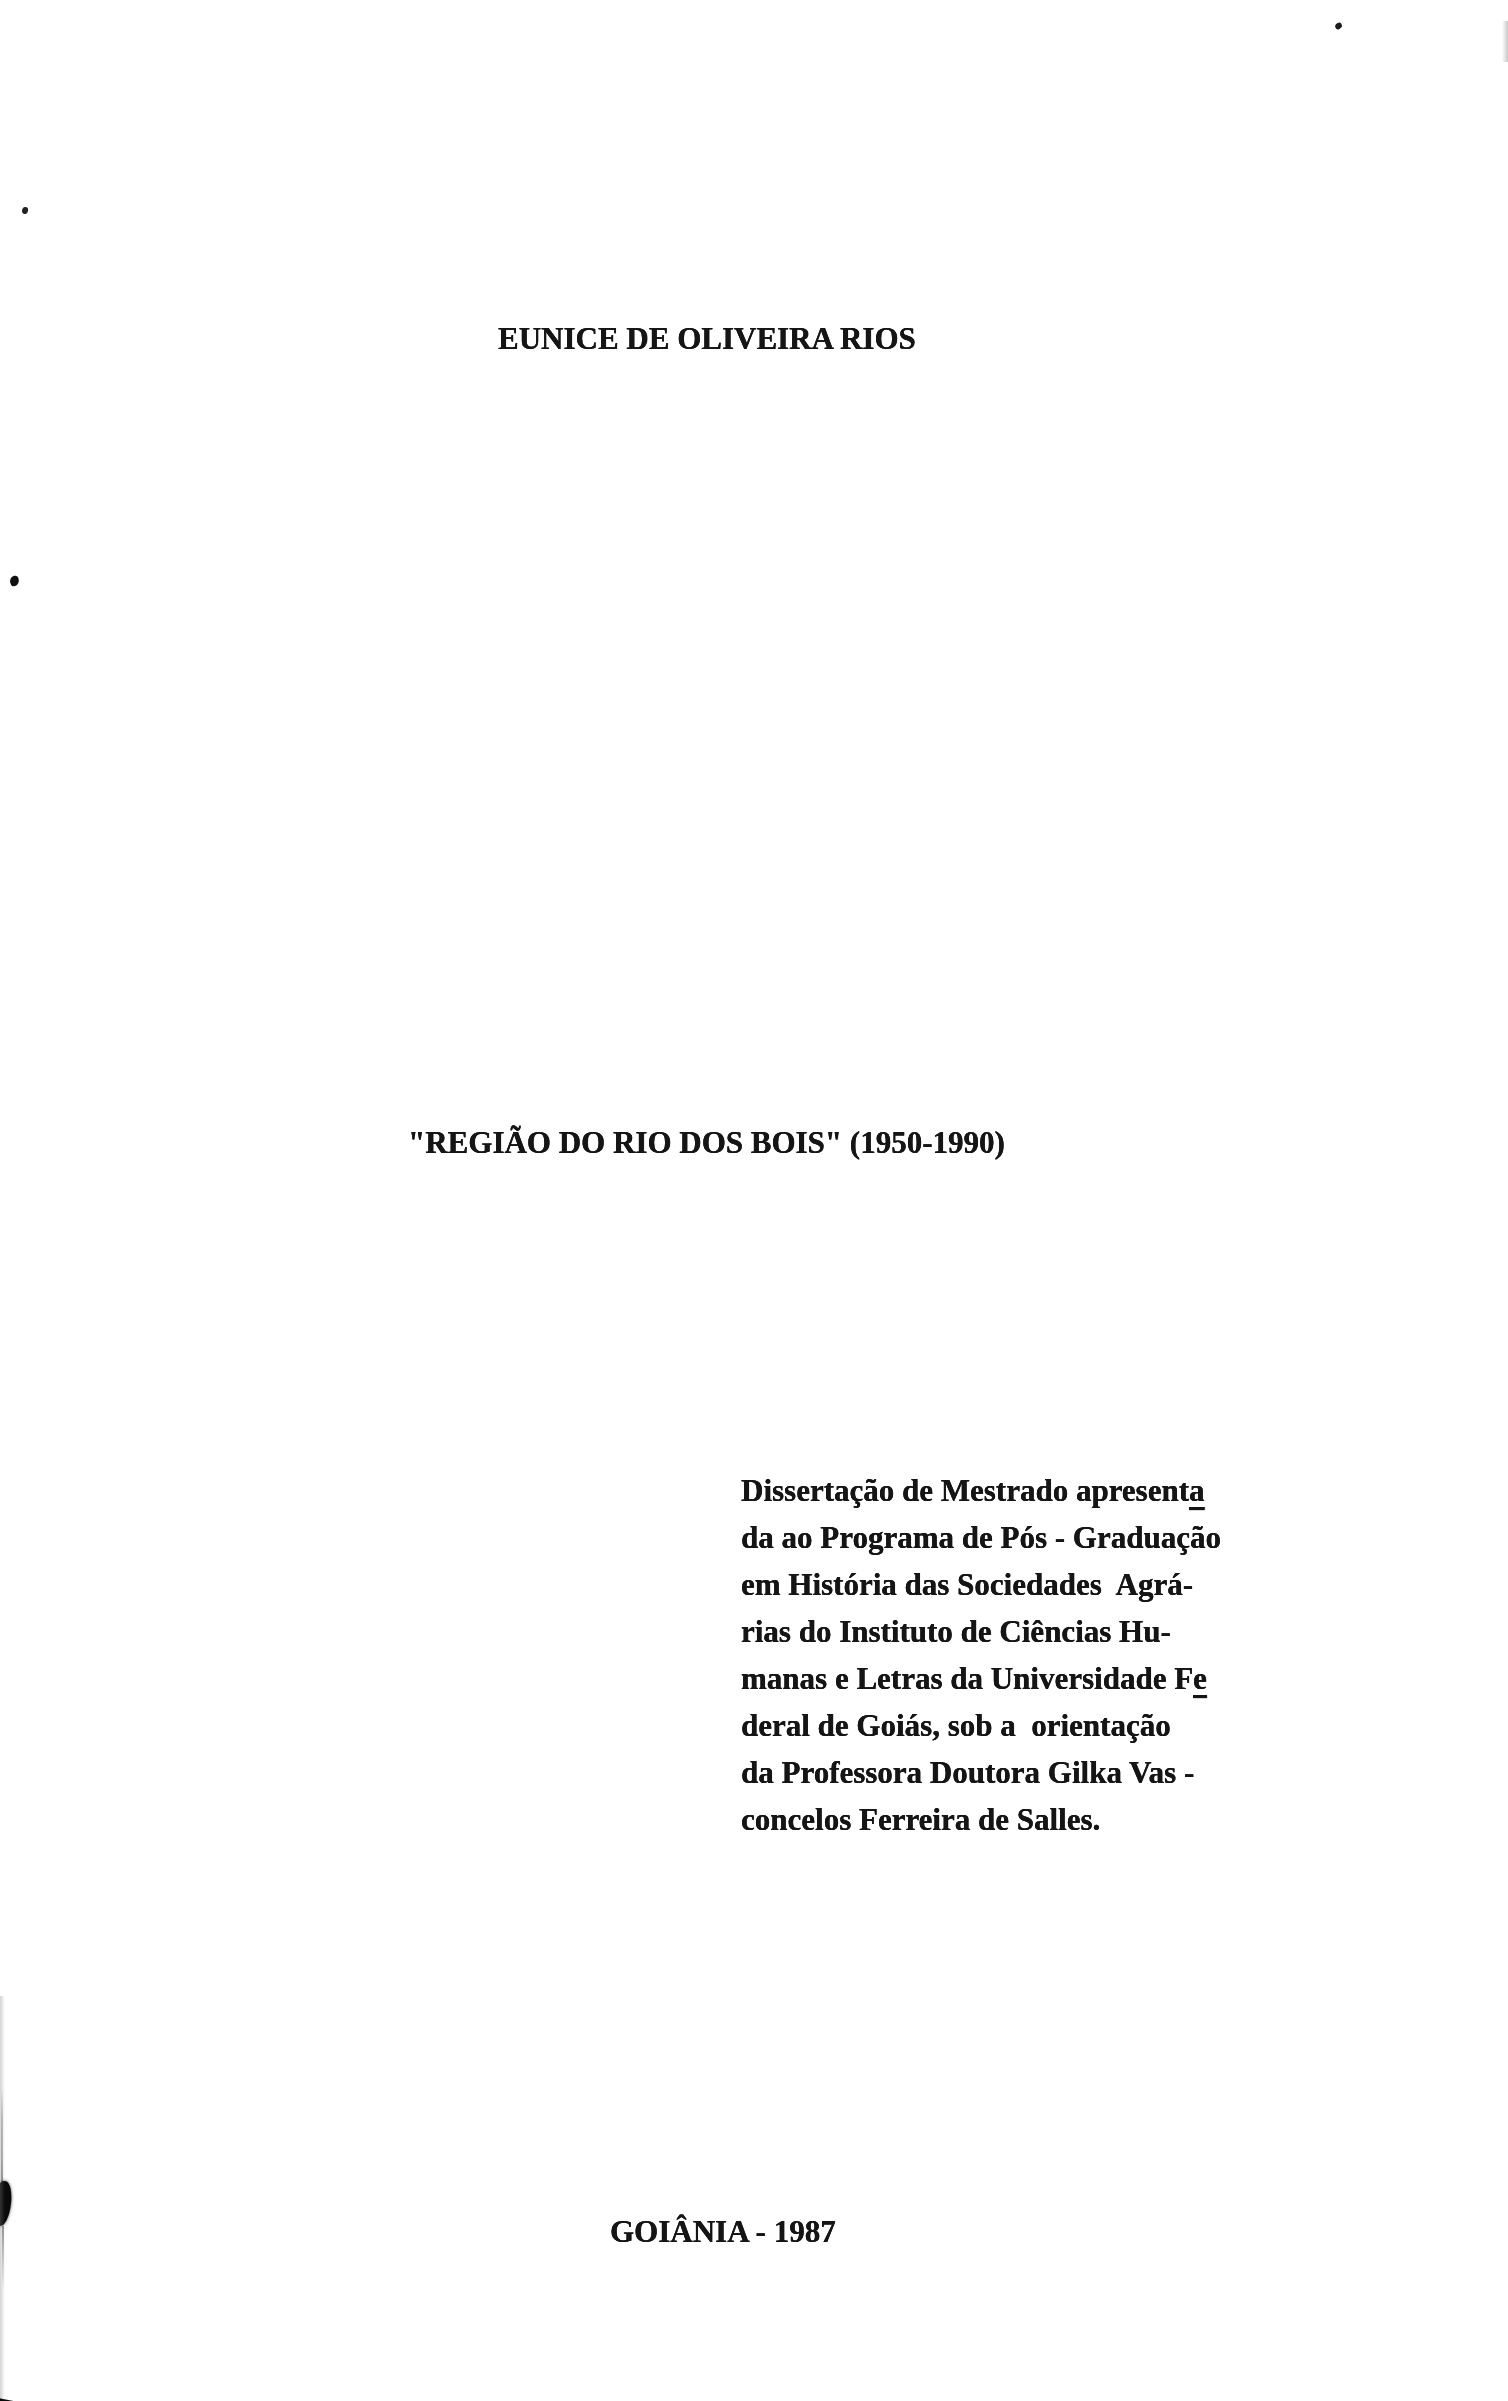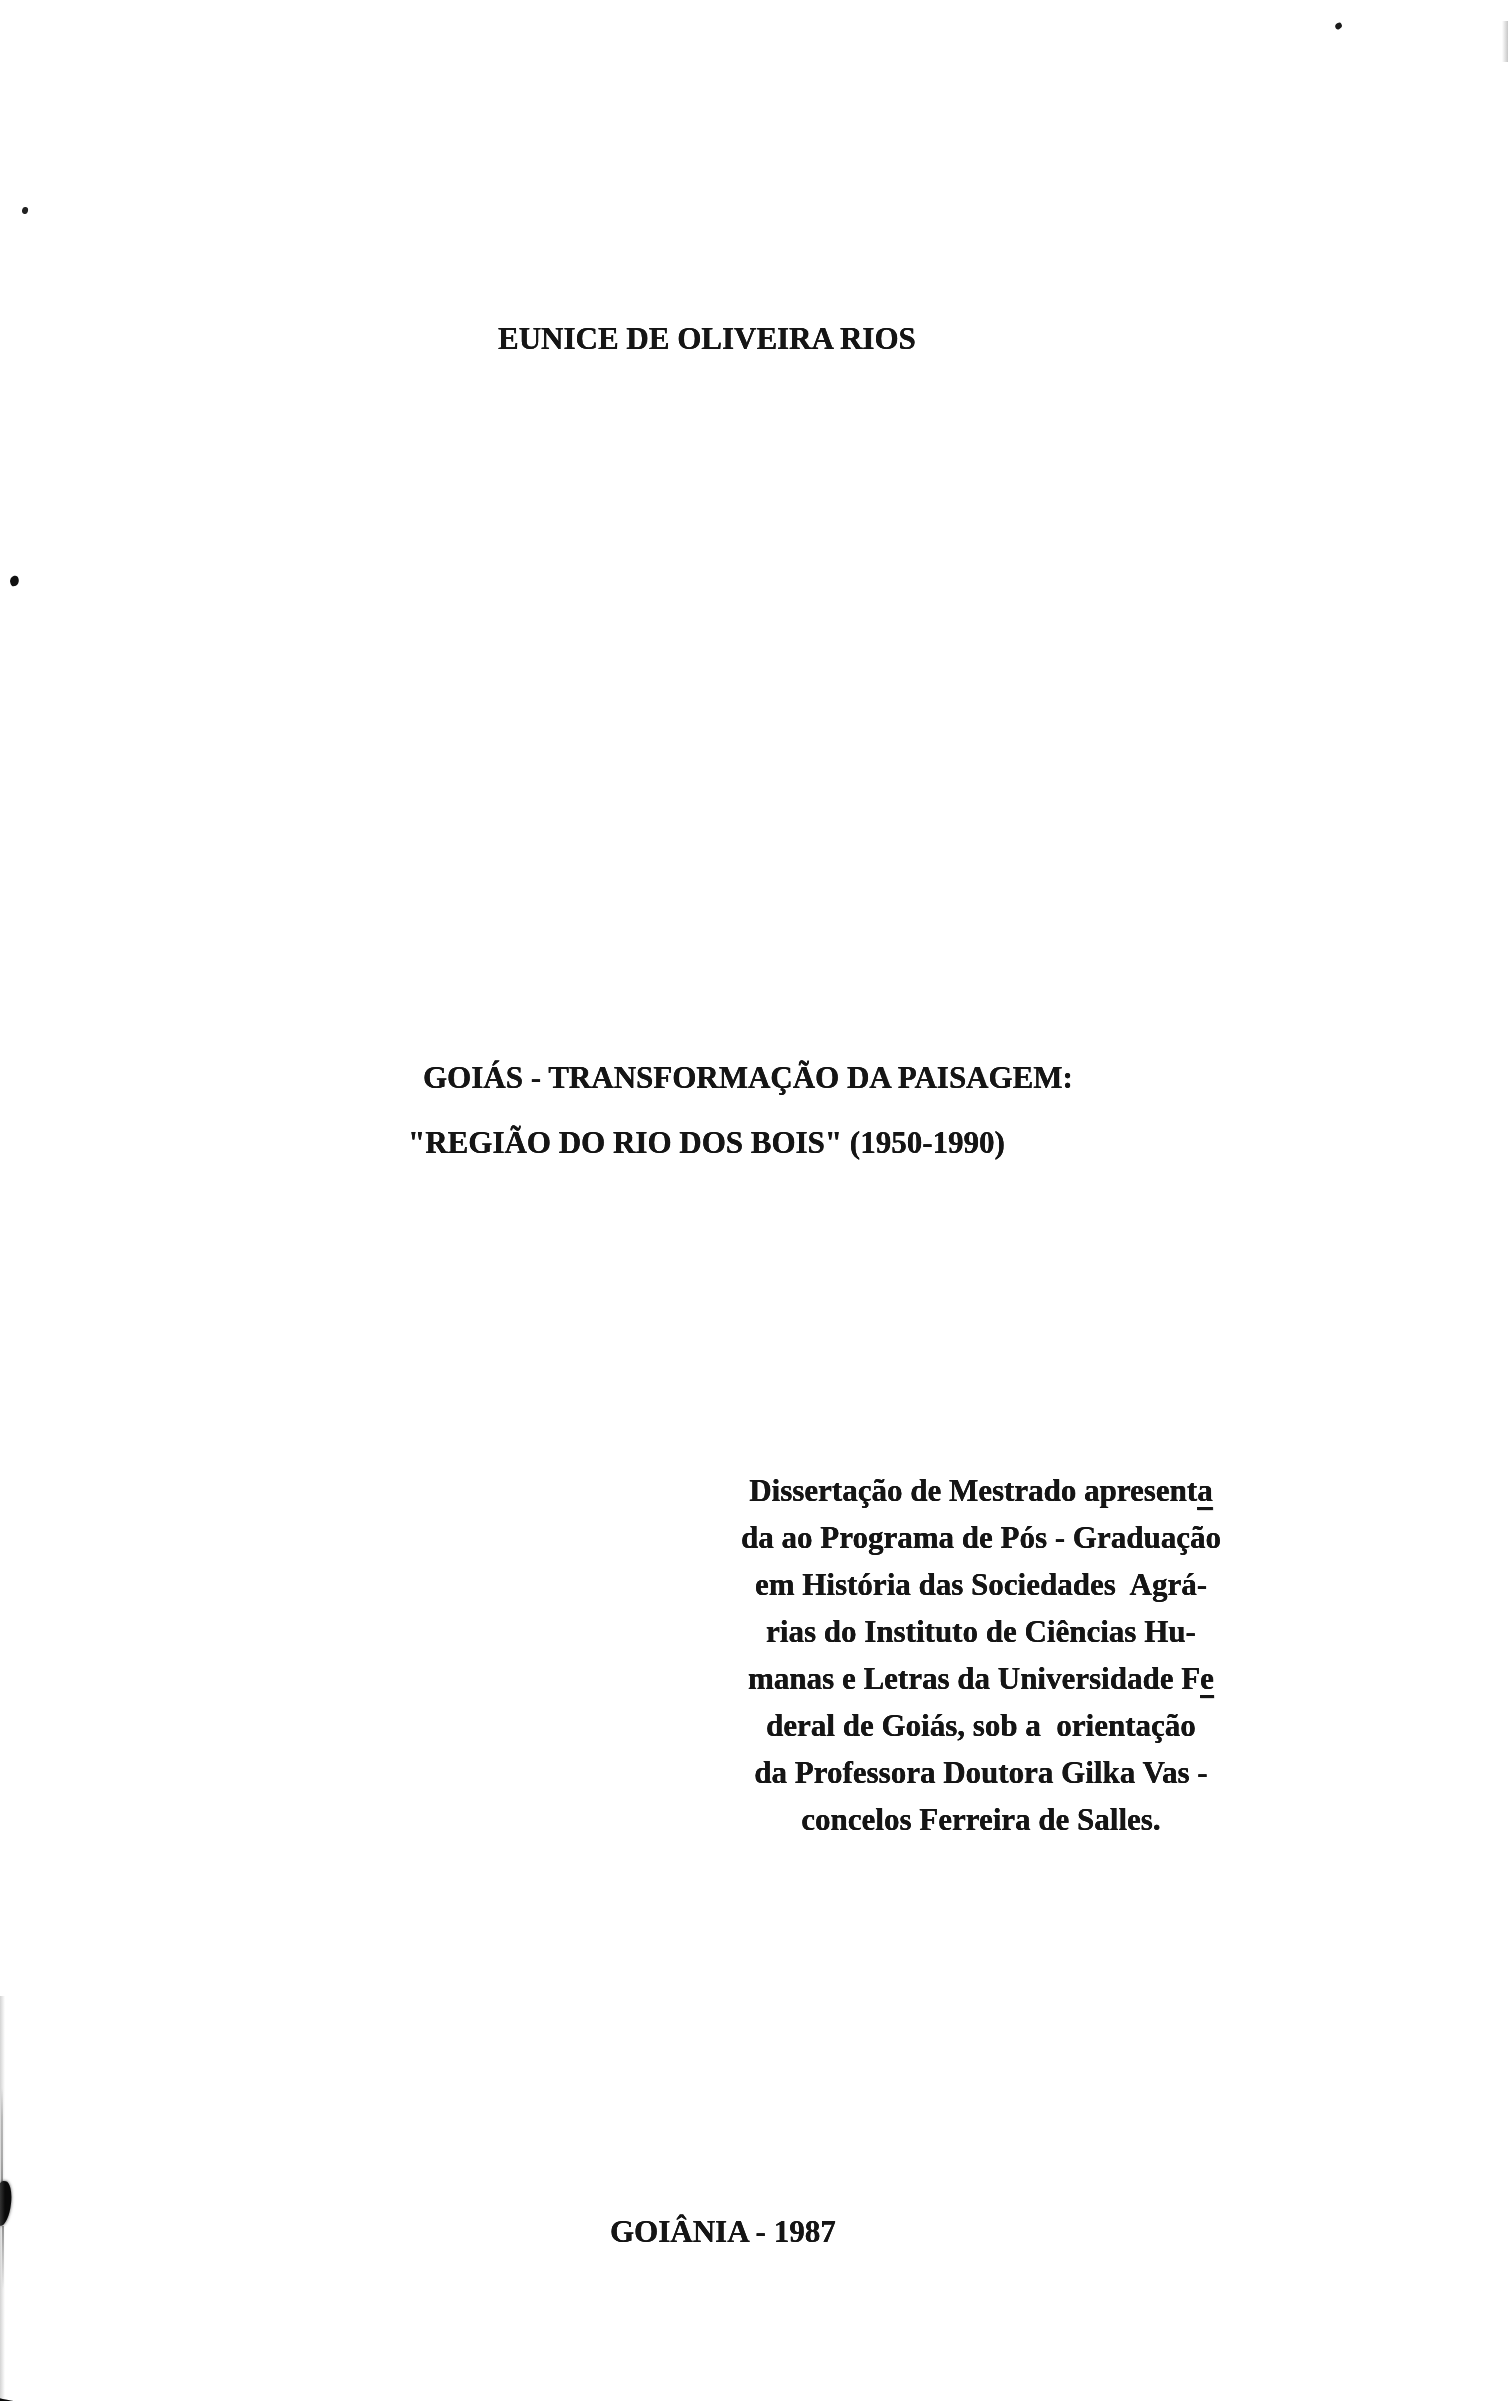--- a/index.html
+++ b/index.html
@@ -29,21 +29,21 @@
     text-shadow: 0 0 0.4px currentColor, 0.3px 0.3px 0.3px rgba(20,20,20,0.55);
   }
   .author   { left: 498px;  top: 302px;  }
   .title-1  { left: 423px;  top: 1041px; }
   .title-2  { left: 408px;  top: 1106px; }
   .advisor  {
     left: 741px;
     top: 1446px;
     line-height: 47px;
   }
-  .advisor > div { height: 47px; text-align: center; }
+  .advisor > div { height: 47px; }
   .advisor .tail {
     text-decoration: underline;
     text-decoration-thickness: 2.6px;
     text-underline-offset: 6px;
     text-decoration-skip-ink: none;
   }
   .footer   { left: 610px;  top: 2195px; }
 
   
   .artifact { position: absolute; }
@@ -88,21 +88,20 @@
   }
   .bottom-band { left: 0; top: 2322px; width: 1509px; height: 79px; }
 </style>
 </head>
 <body>
 
 <div class="page">
 
   <div class="typed author">EUNICE DE OLIVEIRA RIOS</div>
 
-  <div class="typed title-1">GOIÁS - TRANSFORMAÇÃO DA PAISAGEM:</div>
 
   <div class="typed title-2">"REGIÃO DO RIO DOS BOIS" (1950-1990)</div>
 
   <div class="typed advisor"><div><span>Dissertação de Mestrado apresent</span><span class="tail">a</span></div><div><span>da ao Programa de Pós - Graduação</span></div><div><span>em História das Sociedades  Agrá-</span></div><div><span>rias do Instituto de Ciências Hu-</span></div><div><span>manas e Letras da Universidade F</span><span class="tail">e</span></div><div><span>deral de Goiás, sob a  orientação</span></div><div><span>da Professora Doutora Gilka Vas -</span></div><div><span>concelos Ferreira de Salles.</span></div></div>
 
   <div class="typed footer">GOIÂNIA - 1987</div>
 
   <div class="artifact speck-top-right"></div>
   <div class="artifact speck-left-upper"></div>
   <div class="artifact speck-left-mid"></div>

